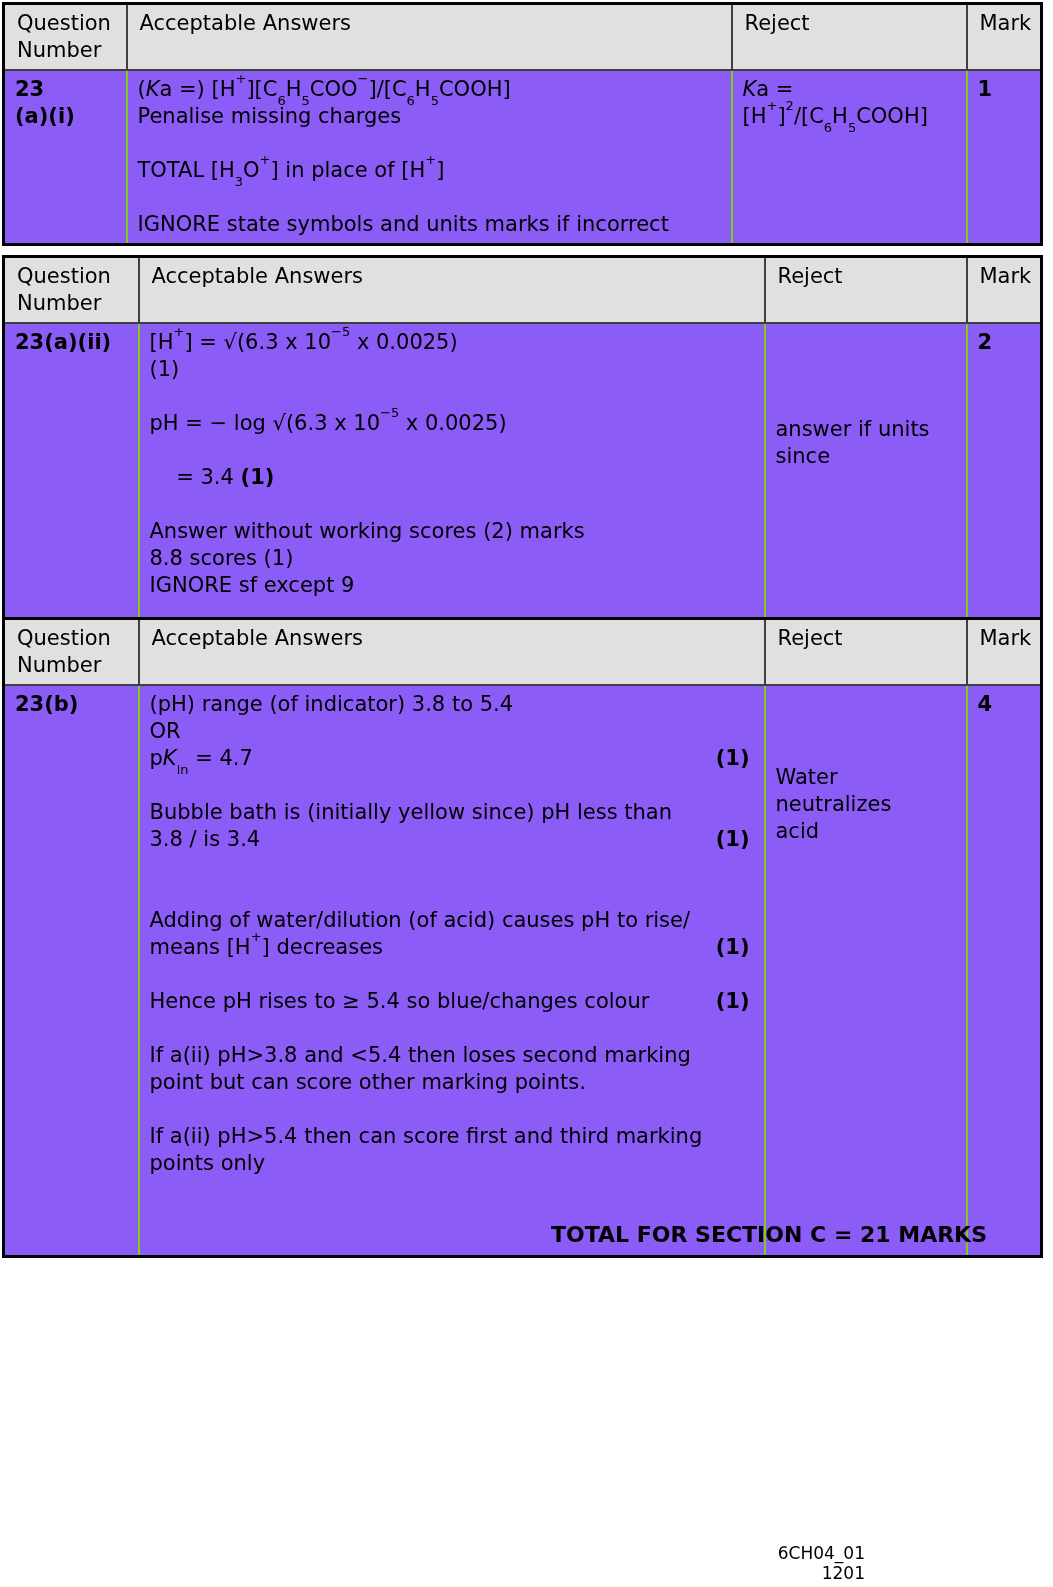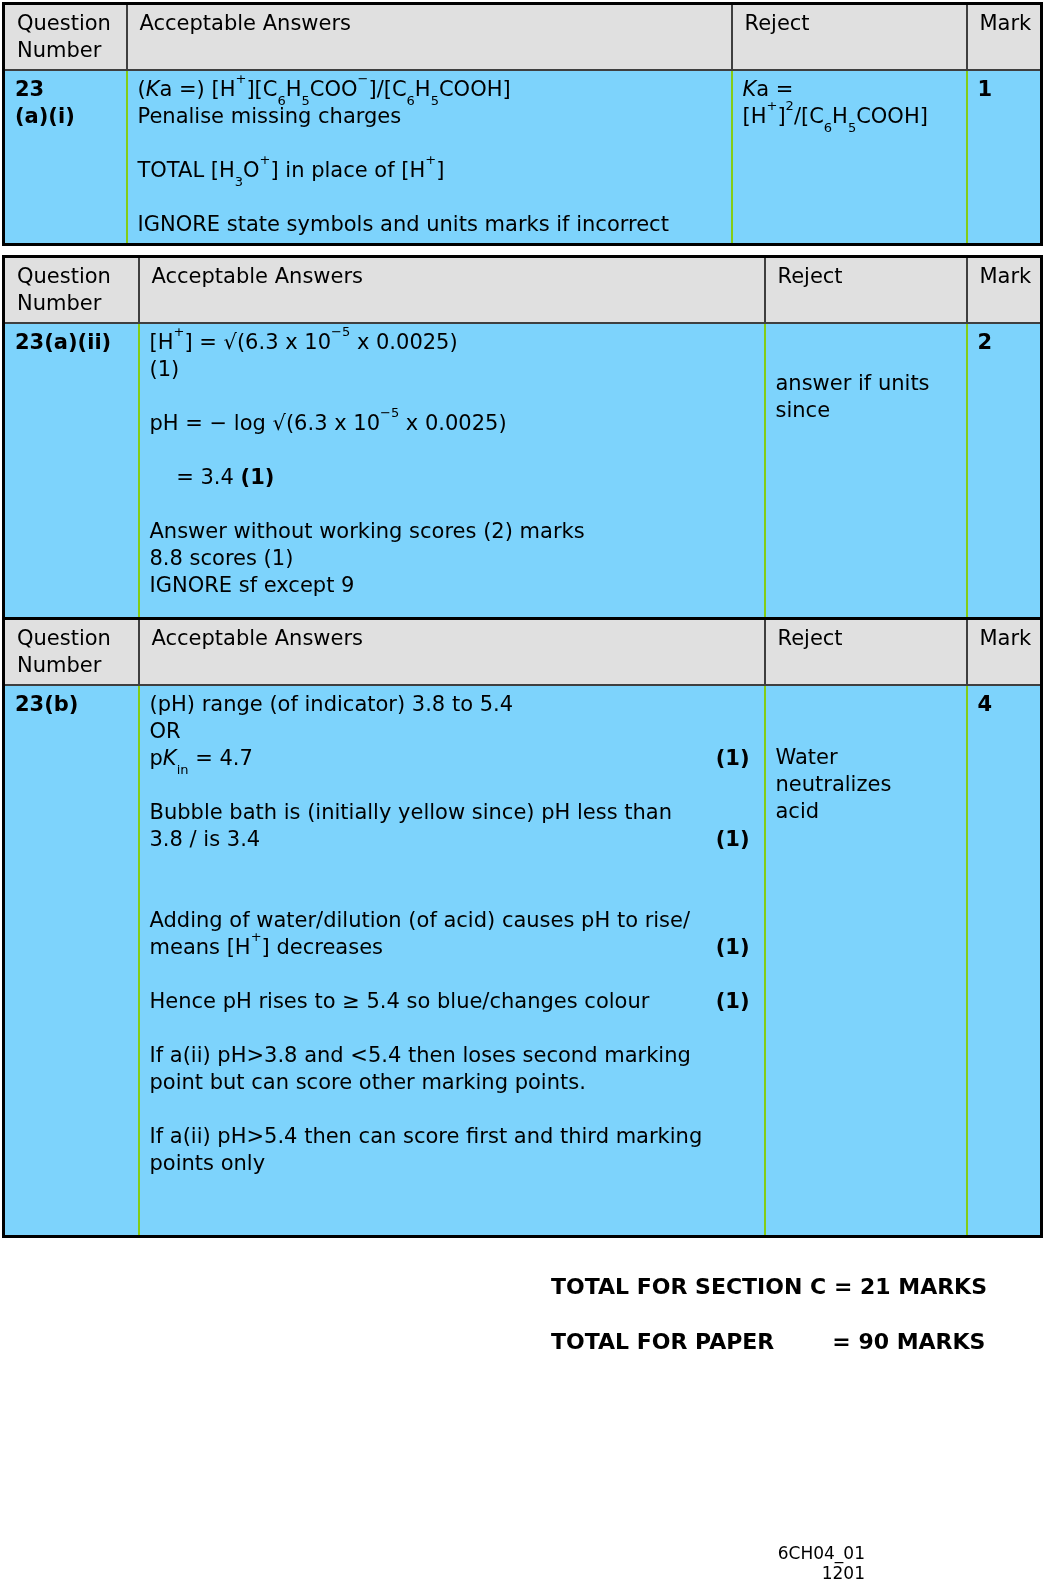--- a/index.html
+++ b/index.html
@@ -1,41 +1,41 @@
 <!DOCTYPE html>
 <html><head>
 <meta charset="utf-8">
 <style>
   html,body{margin:0;padding:0;background:#fff;}
   .page{position:relative;width:1053px;height:1587px;background:#ffffff;
         font-family:"DejaVu Sans","Liberation Sans",sans-serif;color:#000;}
   table.ms{border-collapse:collapse;table-layout:fixed;position:absolute;left:2px;
-           border:3px solid #000;background:#7dd3fc;}
+           border:3px solid #000;background:#8b5cf6;}
   .t1{width:1038px;top:2px;}
   .t2{width:1038px;top:255px;}
   .t3{width:1038px;top:617px;}
   .ms th{background:#e0e0e0;font-weight:normal;text-align:left;vertical-align:top;
          padding:5px 8px 5px 12px;font-size:21px;line-height:27px;border:2px solid #3f3f3f;}
   .ms td{vertical-align:top;text-align:left;padding:5px 14px 5px 10px;
          font-size:21px;line-height:27px;border:2px solid #84cc16;}
   .t1 col.cq{width:123px;} .t1 col.ca{width:605px;} .t1 col.cr{width:235px;} .t1 col.cm{width:75px;}
   .t2 col.cq{width:135px;} .t2 col.ca{width:626px;} .t2 col.cr{width:202px;} .t2 col.cm{width:75px;}
   .t3 col.cq{width:135px;} .t3 col.ca{width:626px;} .t3 col.cr{width:202px;} .t3 col.cm{width:75px;}
   .t1 td{height:155px;} .t2 td{height:262px;} .t3 td{height:486px;}
   .qcell{padding-left:12px;}
   .mcell{font-weight:bold;padding-left:12px;}
-  .t2 .rcell{padding-top:46px;margin-top:20px;}
-  .t3 .rcell{padding-top:58px;}
+  .t2 .rcell{padding-top:92px;margin-top:20px;}
+  .t3 .rcell{padding-top:78px;}
   .ln{line-height:27px;min-height:27px;}
   .b{font-weight:bold;}
   .i{font-style:italic;}
   .fr{float:right;}
   sup{font-size:0.62em;line-height:0;position:relative;top:-0.35em;}
   sub{font-size:0.62em;line-height:0;position:relative;top:0.28em;}
-  .totals{position:absolute;top:1274px;right:66px;
+  .totals{position:absolute;top:1222px;right:66px;text-align:right;
           font-weight:bold;font-size:22px;line-height:26px;}
   .total-line{white-space:nowrap;}
   .total-line.paper{margin-top:29px;}
   .gap{display:inline-block;width:58px;}
   .footer{position:absolute;top:1543px;right:188px;text-align:right;
           font-size:17px;line-height:20px;}
 </style>
 </head>
 <body>
 
@@ -159,21 +159,20 @@
             <div class="ln"><span>neutralizes</span></div>
             <div class="ln"><span>acid</span></div>
           </td>
       <td class="mcell">4</td>
     </tr>
   </tbody>
     </table>
 
   <div class="totals">
     <div class="total-line">TOTAL FOR SECTION C = 21 MARKS</div>
-    <div class="total-line paper"><span>TOTAL FOR PAPER</span><span class="gap"></span><span>= 90 MARKS</span></div>
   </div>
 
   <div class="footer">
     <div>6CH04_01</div>
     <div>1201</div>
   </div>
 
 </div>
 
 </body></html>

